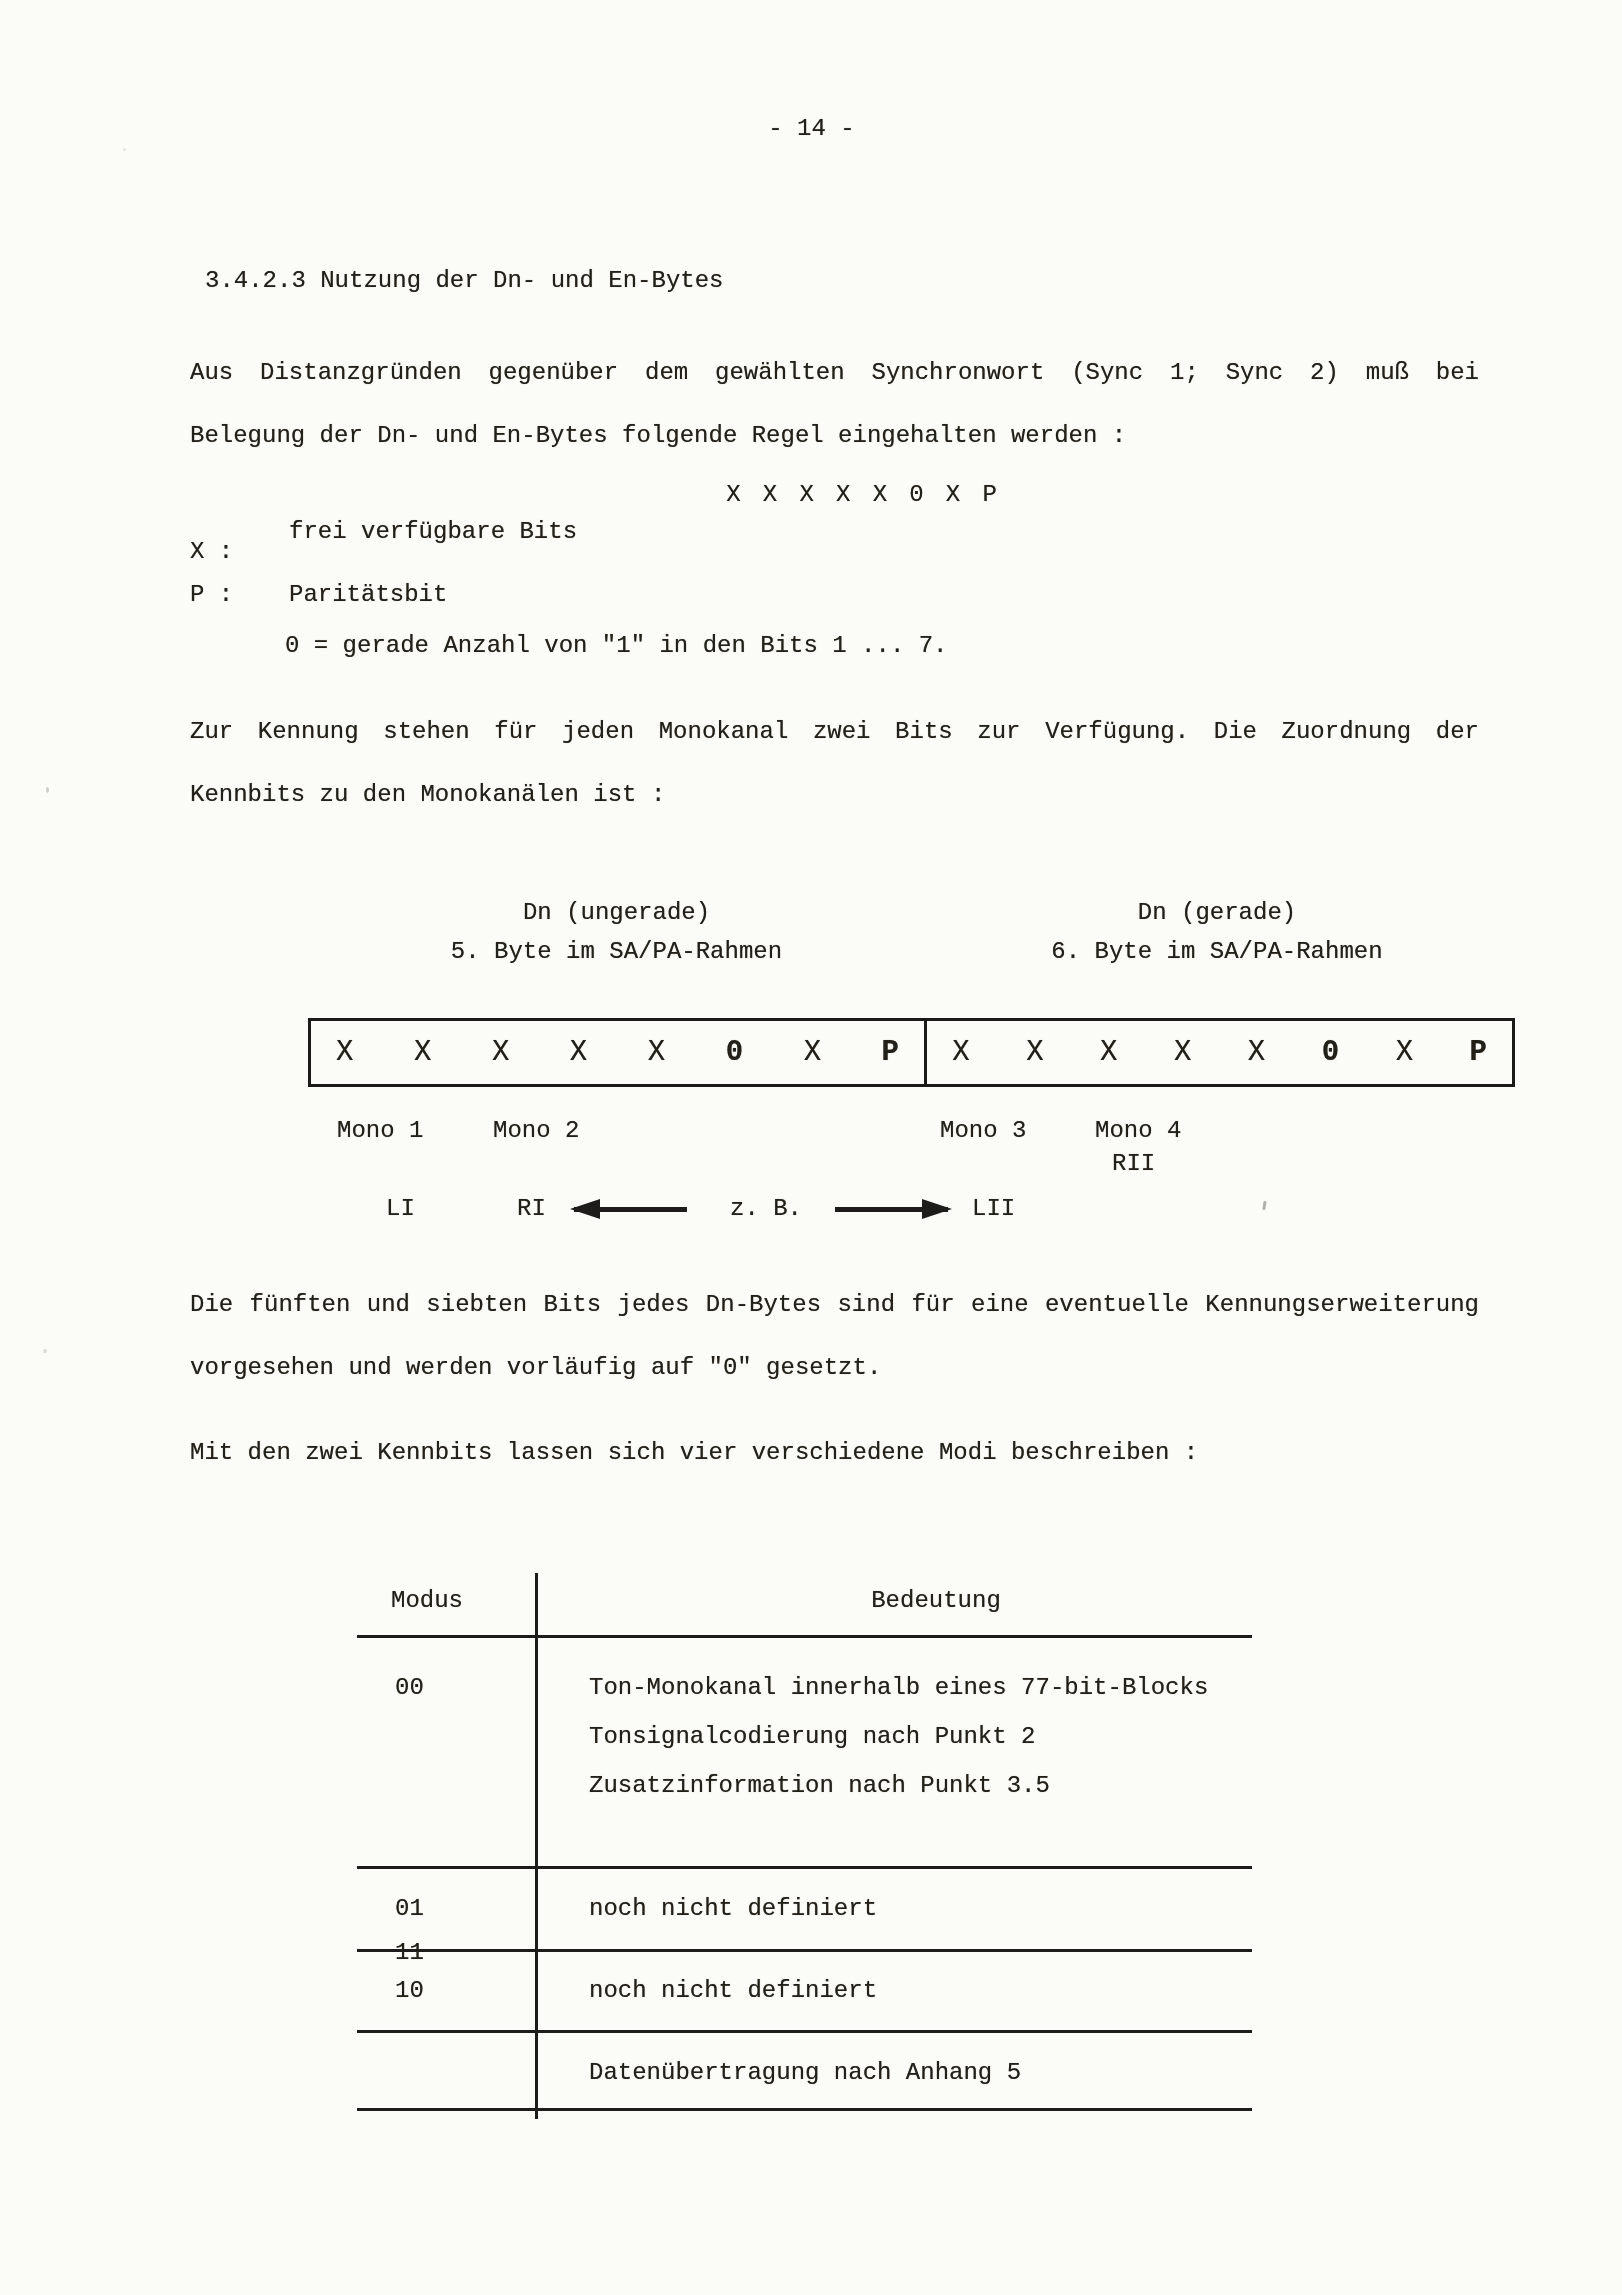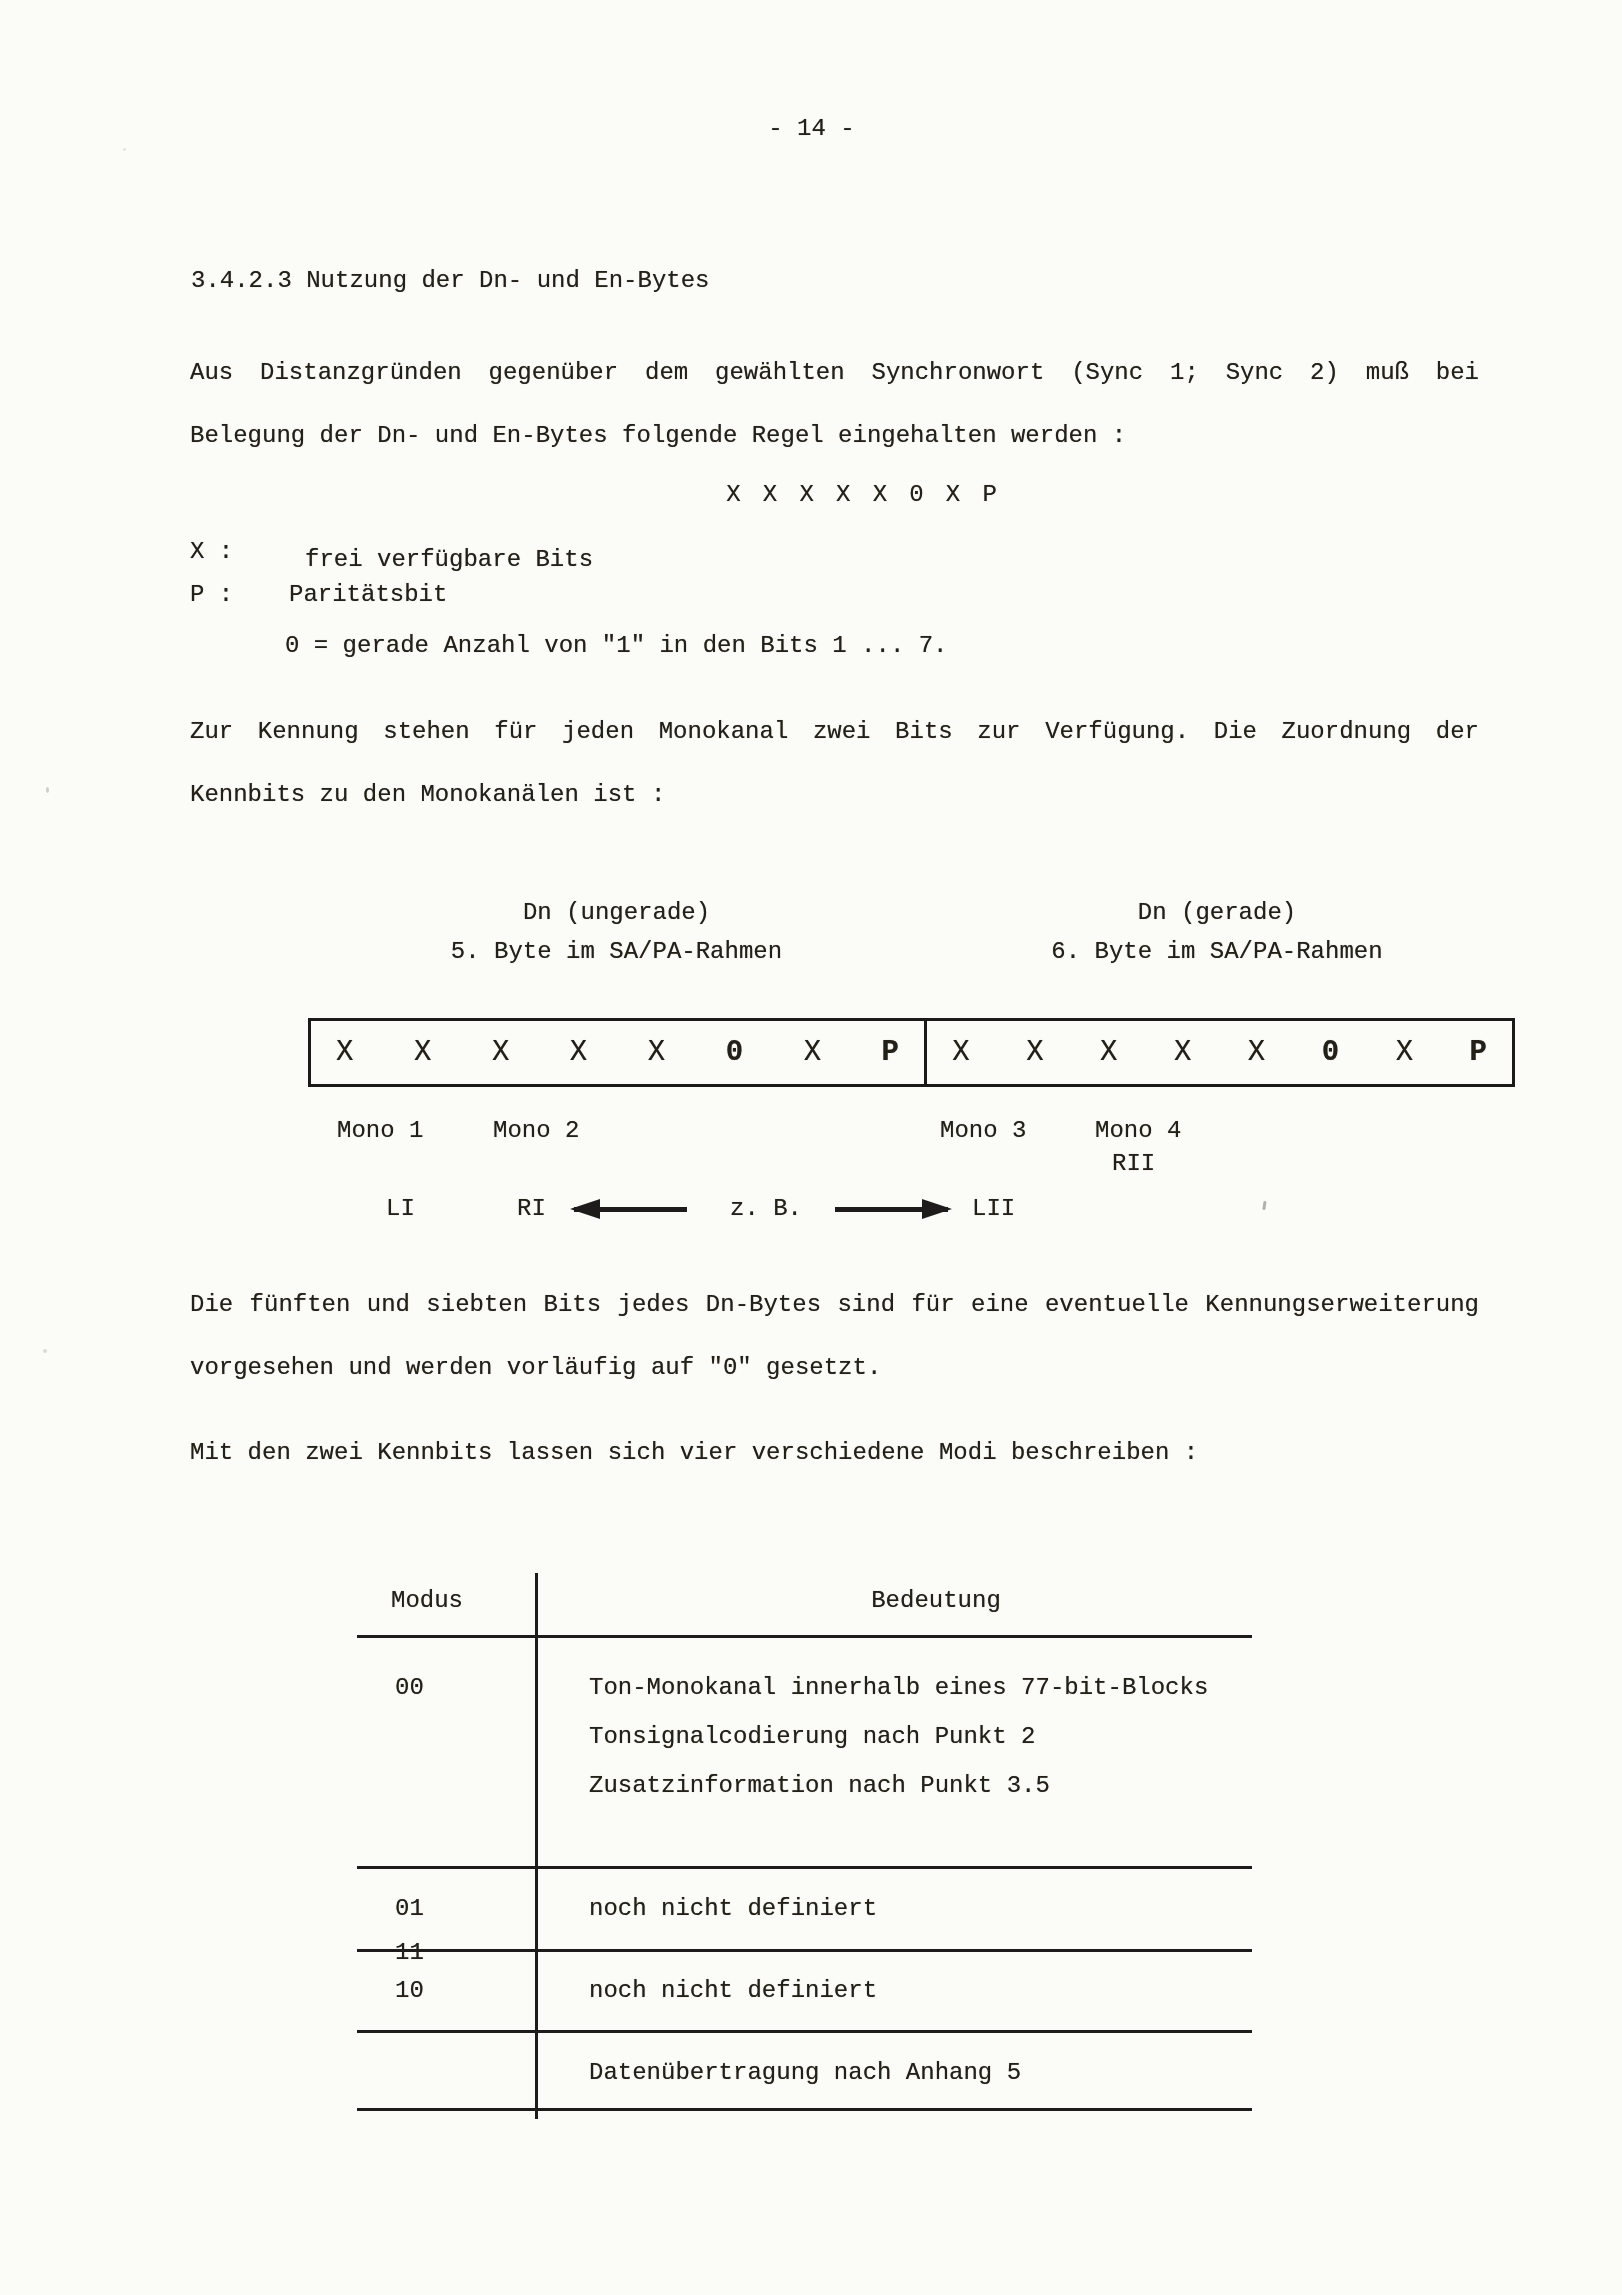--- a/index.html
+++ b/index.html
@@ -47,31 +47,31 @@
   
   .speck{position:absolute;background:rgba(90,88,82,0.28);border-radius:50%;}
 </style>
 </head>
 <body>
 
 <div class="page">
 
   <div class="abs ln center" style="left:0;top:97px;width:1623px;">- 14 -</div>
 
-  <div class="abs ln nowrap" style="left:191px;top:249px;">3.4.2.3 Nutzung der Dn- und En-Bytes</div>
+  <div class="abs ln nowrap" style="left:205px;top:249px;">3.4.2.3 Nutzung der Dn- und En-Bytes</div>
 
   <div class="abs" style="left:190px;top:341px;width:1289px;">
     <div class="ln just">Aus Distanzgründen gegenüber dem gewählten Synchronwort (Sync 1; Sync 2) muß bei</div>
     <div class="ln nowrap">Belegung der Dn- und En-Bytes folgende Regel eingehalten werden :</div>
   </div>
 
   <div class="abs ln center nowrap" style="left:52px;top:463px;width:1623px;letter-spacing:3.9px;">X X X X X 0 X P</div>
 
   <div class="abs ln nowrap" style="left:190px;top:520px;">X :</div>
-  <div class="abs ln nowrap" style="left:289px;top:528px;margin-left:16px;">frei verfügbare Bits</div>
+  <div class="abs ln nowrap" style="left:289px;top:500px;">frei verfügbare Bits</div>
   <div class="abs ln nowrap" style="left:190px;top:563px;">P :</div>
   <div class="abs ln nowrap" style="left:289px;top:563px;">Paritätsbit</div>
   <div class="abs ln nowrap" style="left:285px;top:614px;">0 = gerade Anzahl von "1" in den Bits 1 ... 7.</div>
 
   <div class="abs" style="left:190px;top:700px;width:1289px;">
     <div class="ln just">Zur Kennung stehen für jeden Monokanal zwei Bits zur Verfügung. Die Zuordnung der</div>
     <div class="ln nowrap">Kennbits zu den Monokanälen ist :</div>
   </div>
 
   <div class="abs ln center nowrap" style="left:308px;top:881px;width:617px;">Dn (ungerade)</div>

